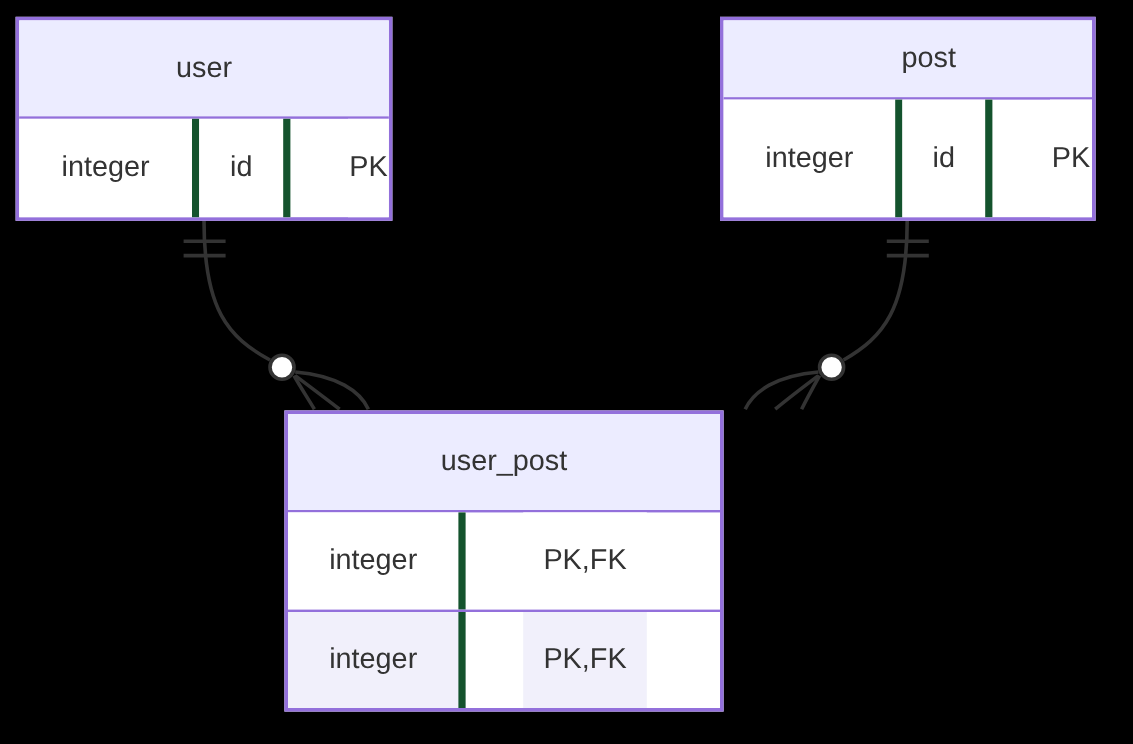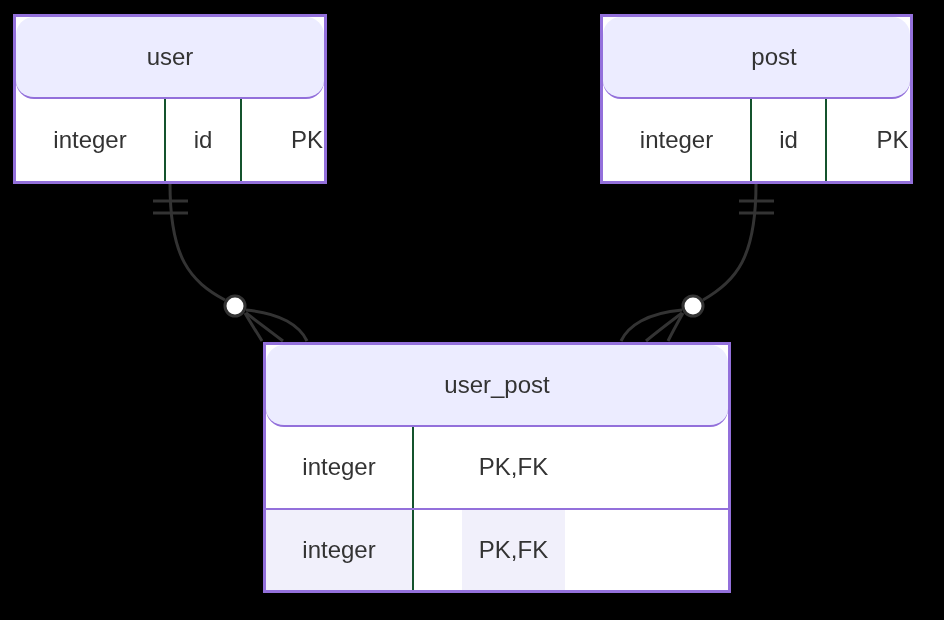--- a/index.html
+++ b/index.html
@@ -24,45 +24,44 @@
     border: 3px solid #9370DB;
     display: flex; flex-direction: column;
     font-size: 24px; color: #333333;
     background: #ffffff;
   }
   .entity-header {
     background: #ECECFF;
     border-bottom: 2px solid #9370DB;
     display: flex; align-items: center; justify-content: center;
     flex: 0 0 auto;
-    border-radius: 18px;
   }
   .entity-row {
     display: grid;
     flex: 1 1 auto;
   }
   .entity-row + .entity-row { border-top: 2px solid #9370DB; }
   .cell {
     display: flex; align-items: center; justify-content: center;
     background: #ffffff;
-    border-right: 2px solid #14532d;
+    border-right: 6px solid #14532d;
     white-space: nowrap;
   }
   .cell.last { border-right: none; margin-left: 48px; }
   .row-even .cell { background: #f1f0fb; }
 
   #entity-user      { left: 13px;  top: 14px;  width: 314px; height: 170px; }
   #entity-user .entity-header { height: 82px; }
   #entity-user .entity-row    { grid-template-columns: 150px 76px 1fr; }
 
   #entity-post      { left: 600px; top: 14px;  width: 313px; height: 170px; }
-  #entity-post .entity-header { height: 82px; padding-left: 35px; }
+  #entity-post .entity-header { height: 66px; padding-left: 35px; }
   #entity-post .entity-row    { grid-template-columns: 149px 75px 1fr; }
 
-  #entity-user-post { left: 263px; top: 342px; width: 468px; height: 251px; }
+  #entity-user-post { left: 237px; top: 342px; width: 366px; height: 251px; }
   #entity-user-post .entity-header { height: 82px; }
   #entity-user-post .entity-row    { grid-template-columns: 148px 151px 1fr; }
 </style>
 </head>
 <body>
 
 <div class="stage">
 
   <svg class="rel-layer" viewBox="0 0 944 620">
 

